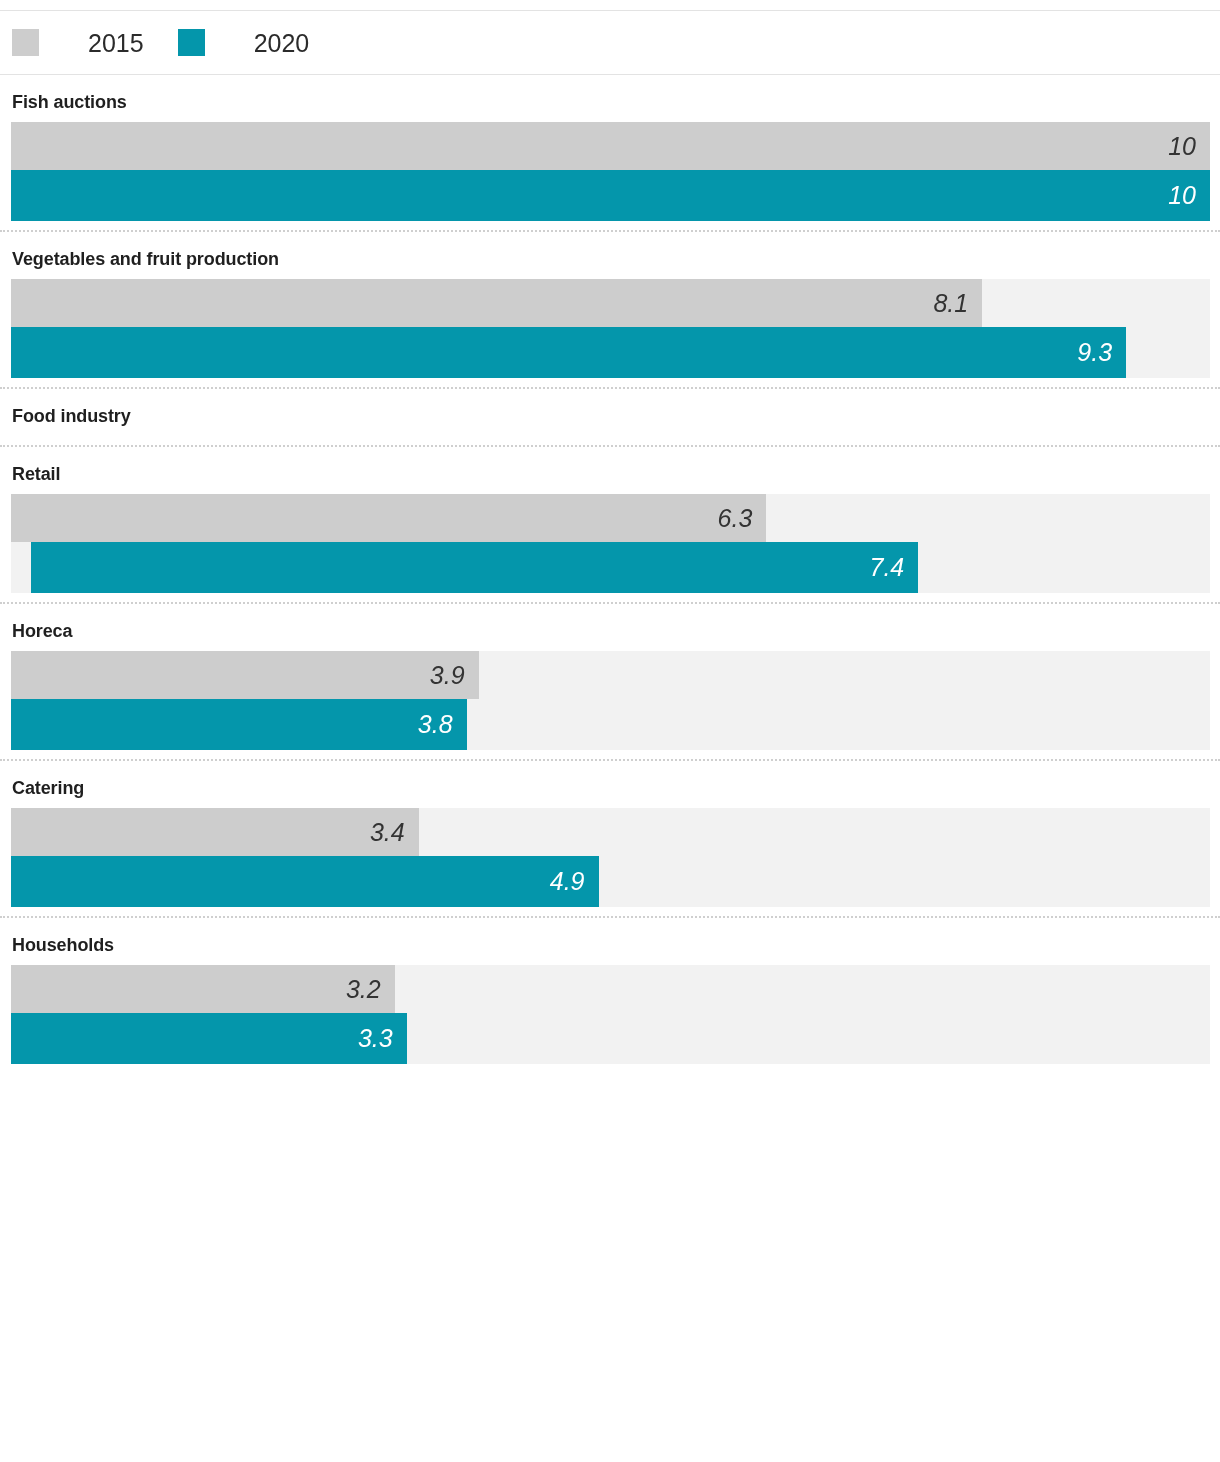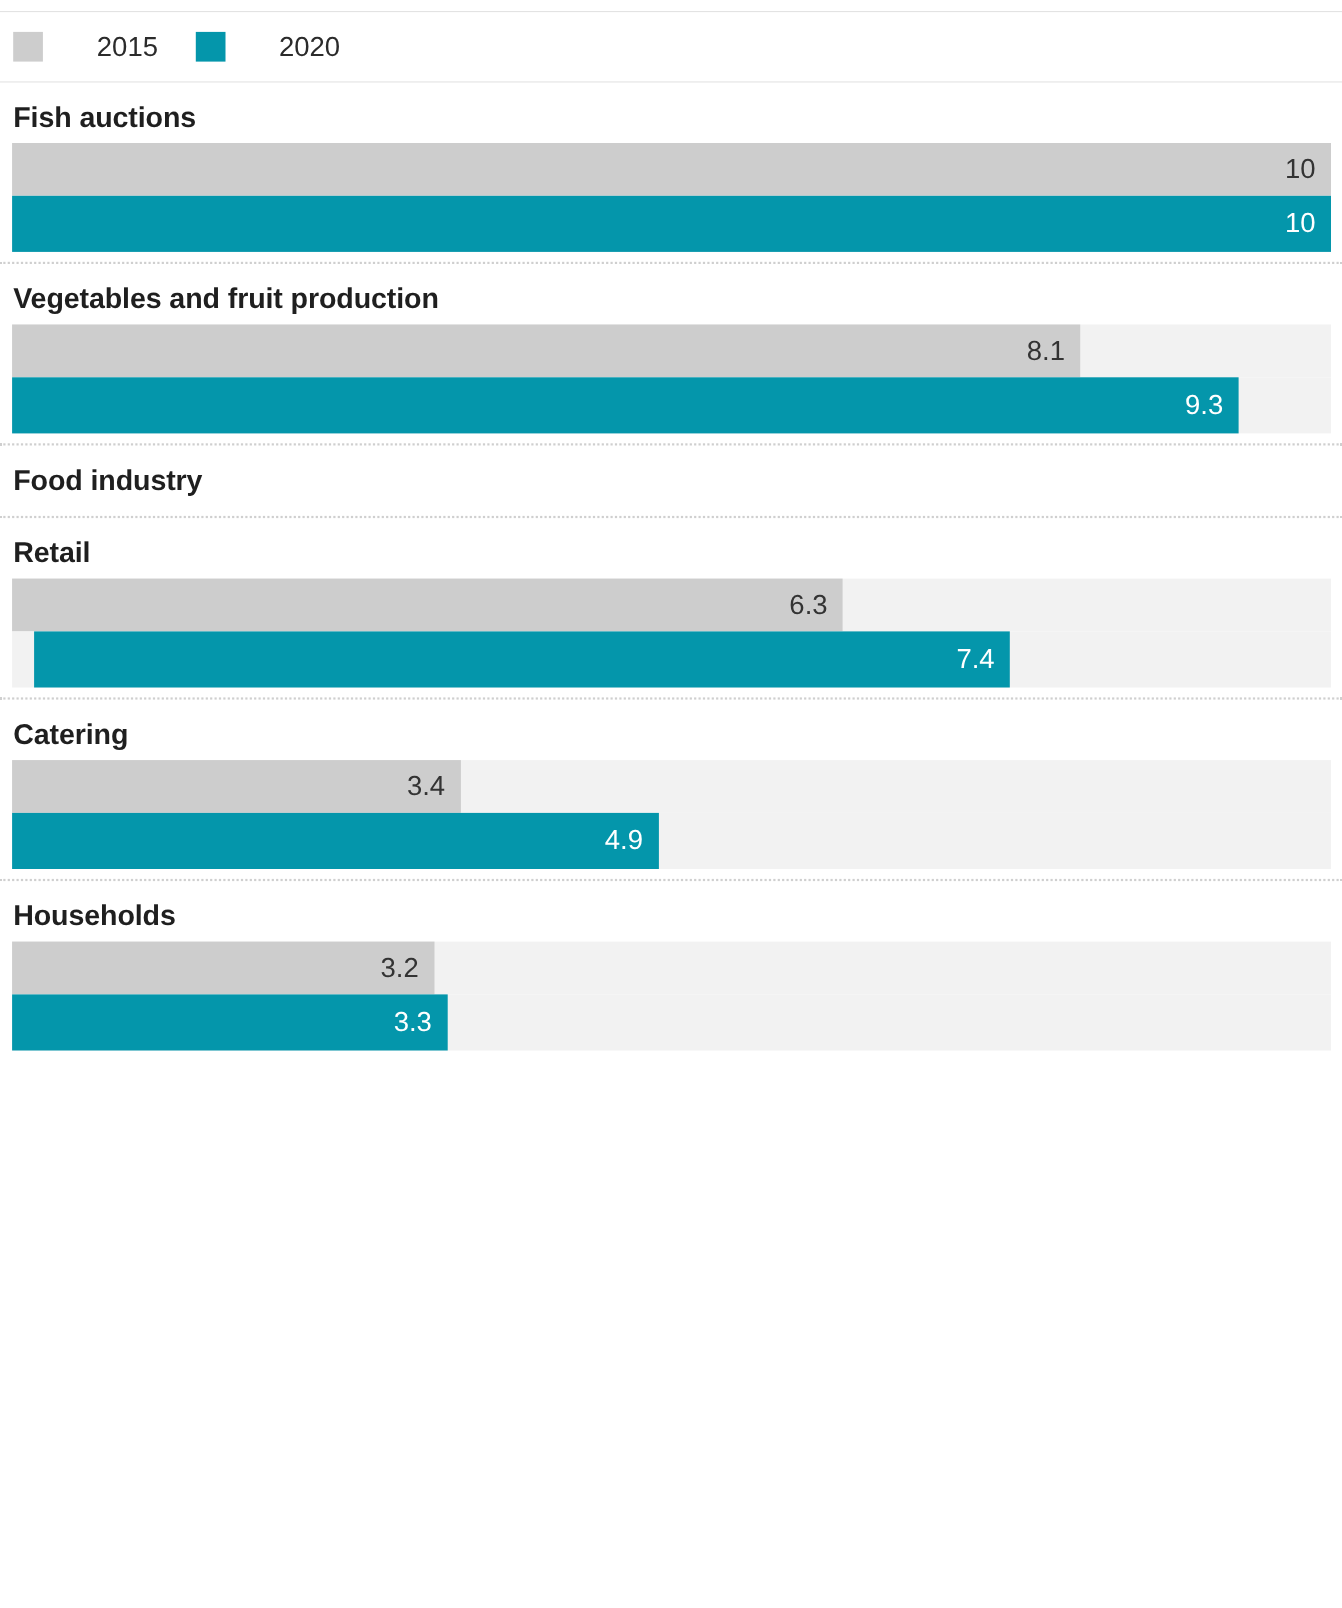--- a/index.html
+++ b/index.html
@@ -64,21 +64,21 @@
   .cat-row {
     position: relative;
     box-sizing: border-box;
     border-bottom: 2px dotted #cfcfcf;
     padding: 0 0 9px 0;
   }
   .cat-row:last-child {
     border-bottom: none;
   }
   .cat-title {
-    font-size: 26px;
+    font-size: 18px;
     font-weight: bold;
     color: #1f1f1f;
     padding: 18px 0 11px 12px;
     line-height: 1;
     letter-spacing: -0.1px;
   }
   .bars {
     position: relative;
     margin-left: 11px;
     margin-right: 10px;
@@ -102,20 +102,21 @@
     justify-content: flex-end;
   }
   .bar-fill.gray { background: #cdcdcd; }
   .bar-fill.teal { background: #0496ab; }
 
   .bar-value {
     font-size: 25px;
     line-height: 1;
     padding-right: 14px;
     white-space: nowrap;
+    font-style: italic;
   }
   .bar-fill.gray .bar-value { color: #333333; }
   .bar-fill.teal  .bar-value { color: #ffffff; }
 </style>
 </head>
 <body>
 
 <div id="chart-root">
 
   <div class="legend-wrap">
@@ -172,20 +173,35 @@
             </div>
           </div>
           <div class="bar-track teal-track">
             <div class="bar-fill teal" style="width: 74%; margin-left: 20px;">
               <span class="bar-value">7.4</span>
             </div>
           </div>
         </div>
       </div>
       <div class="cat-row">
+        <div class="cat-title">Horeca</div>
+        <div class="bars">
+          <div class="bar-track gray-track">
+            <div class="bar-fill gray" style="width: 39%;">
+              <span class="bar-value">3.9</span>
+            </div>
+          </div>
+          <div class="bar-track teal-track">
+            <div class="bar-fill teal" style="width: 38%;">
+              <span class="bar-value">3.8</span>
+            </div>
+          </div>
+        </div>
+      </div>
+      <div class="cat-row">
         <div class="cat-title">Catering</div>
         <div class="bars">
           <div class="bar-track gray-track">
             <div class="bar-fill gray" style="width: 34%;">
               <span class="bar-value">3.4</span>
             </div>
           </div>
           <div class="bar-track teal-track">
             <div class="bar-fill teal" style="width: 49%;">
               <span class="bar-value">4.9</span>

